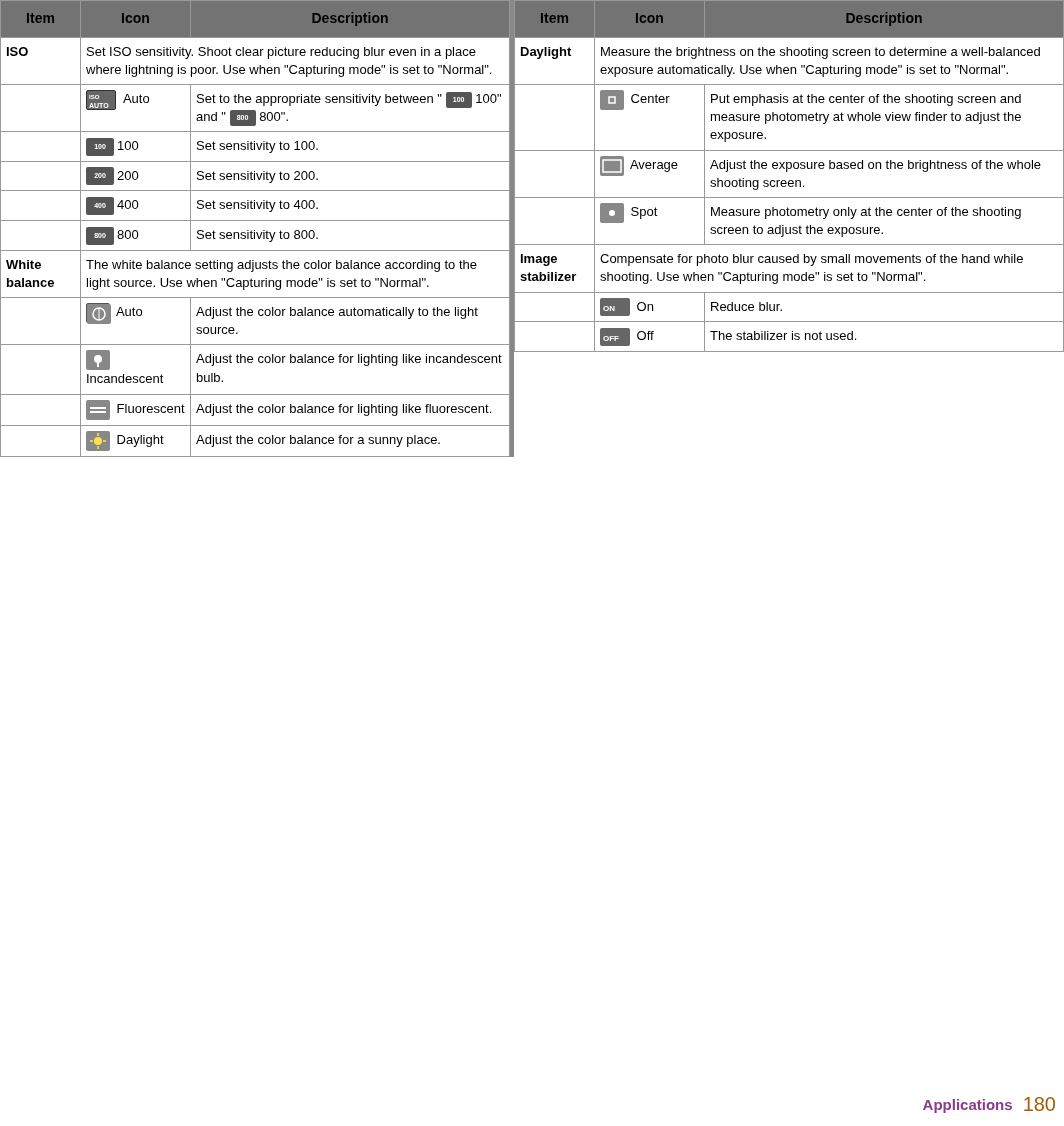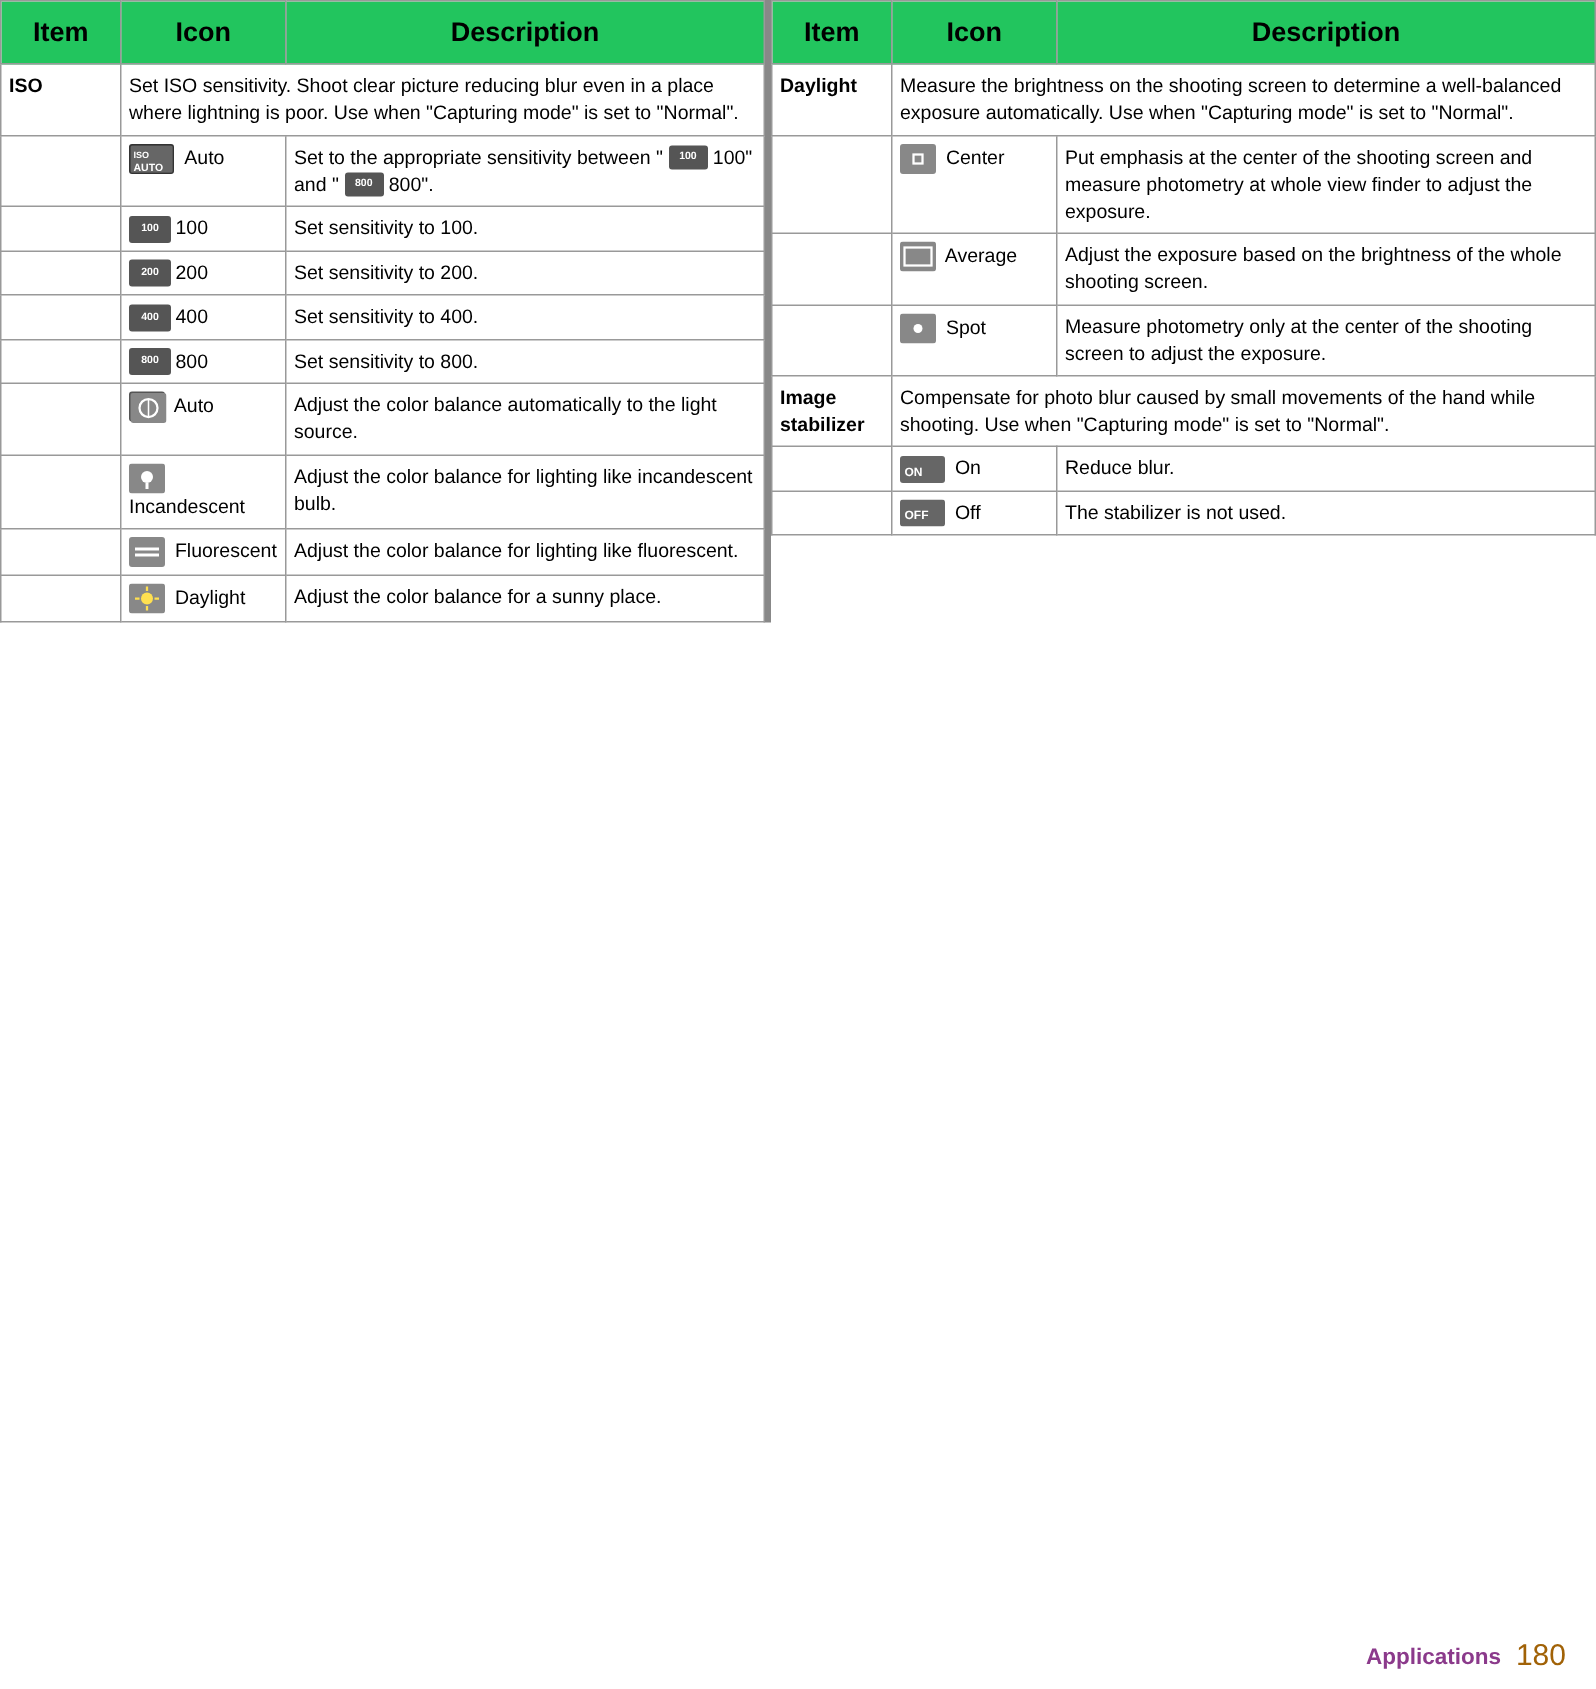--- a/index.html
+++ b/index.html
@@ -31,24 +31,24 @@
     }
 
     td, th {
       border: 1px solid #999;
       padding: 5px 5px;
       vertical-align: top;
       line-height: 1.4;
     }
 
     th {
-      background-color: #22c55e;
+      background-color: #737373;
       text-align: center;
       font-weight: bold;
-      font-size: 18px;
+      font-size: 14px;
       padding: 8px 7px;
     }
 
     .left-table-wrapper {
       width: 510px;
       flex-shrink: 0;
     }
 
     .divider {
       width: 4px;
@@ -76,21 +76,21 @@
     }
 
     .page-footer {
       position: absolute;
       bottom: 0;
       right: 0;
       width: 100%;
       display: flex;
       justify-content: flex-end;
       align-items: center;
-      padding: 10px 20px;
+      padding: 10px 8px;
       text-align: center;
     }
 
     .footer-text {
       color: #8b3a8b;
       font-weight: bold;
       font-size: 15px;
       margin-right: 10px;
     }
 
@@ -185,20 +185,26 @@
           </tr>
 
           <tr>
             <td></td>
             <td class="icon-cell">
               <span style="display:inline-block;width:28px;height:18px;background:#555;border-radius:2px;vertical-align:middle;font-size:7px;color:#fff;text-align:center;line-height:18px;font-weight:bold;margin-right:3px;">800</span>800
             </td>
             <td class="desc-cell">Set sensitivity to 800.</td>
           </tr>
 
+          <tr>
+            <td class="item-cell">White balance</td>
+            <td colspan="2" class="desc-cell">
+              The white balance setting adjusts the color balance according to the light source. Use when "Capturing mode" is set to "Normal".
+            </td>
+          </tr>
 
           <tr>
             <td></td>
             <td class="icon-cell">
               <span style="display:inline-block;width:24px;height:20px;background:#777;border:1px solid #555;border-radius:2px;vertical-align:middle;margin-right:3px;">
                 <svg width="24" height="20">
                     <rect width="24" height="20" fill="#888" rx="2"></rect>
                     <circle cx="12" cy="10" r="6" fill="none" stroke="#fff" stroke-width="1.5"></circle>
                     <line x1="12" y1="4" x2="12" y2="16" stroke="#fff" stroke-width="1"></line>
                   </svg>

